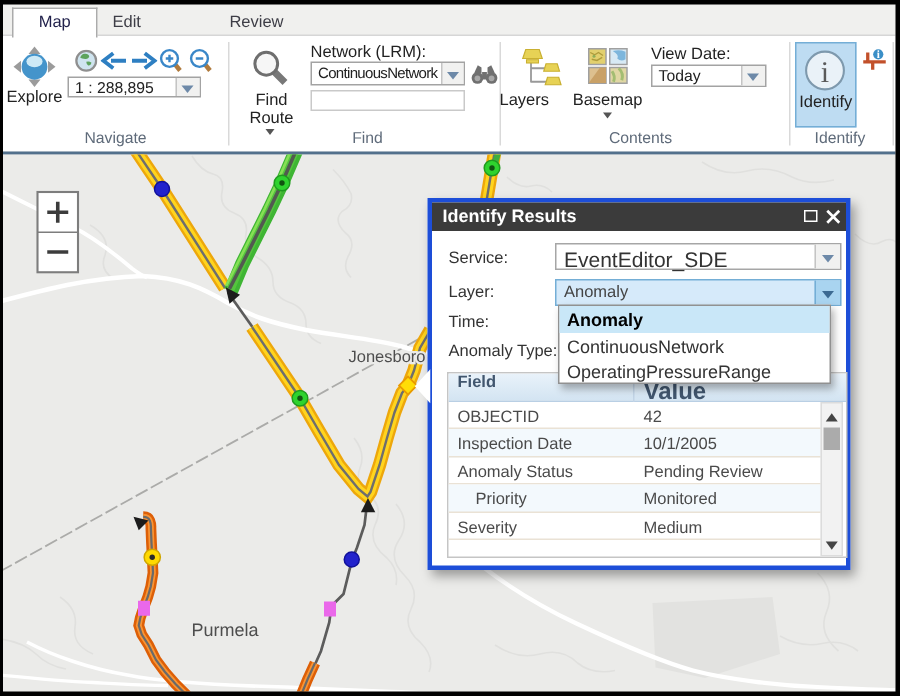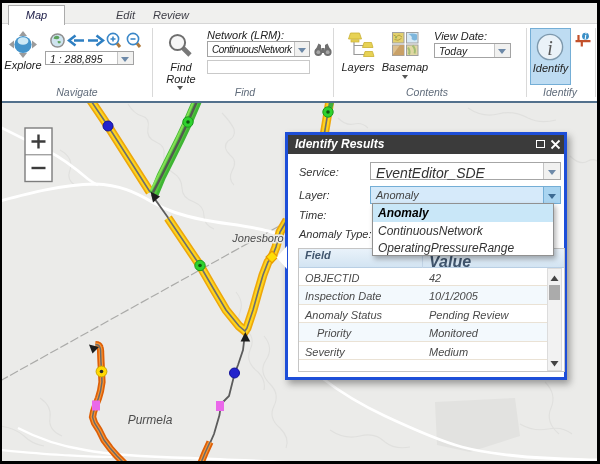--- a/index.html
+++ b/index.html
@@ -1,34 +1,34 @@
 <!DOCTYPE html>
 <html><head>
 <meta charset="utf-8">
 <style>
 * { margin:0; padding:0; box-sizing:border-box; }
 body { font-family:"Liberation Sans", sans-serif; }
-#page { position:relative; width:600px; height:464px; background:#ebebe9; overflow:hidden;font-style:italic; }
+#page { position:relative; width:600px; height:464px; background:#ebebe9; overflow:hidden; }
 .abs { position:absolute; }
 .lbl { position:absolute; font-size:11px; color:#222; white-space:nowrap; }
 .grplbl { position:absolute; font-size:10.5px; color:#5f6b7a; text-align:center; }
 .sep { position:absolute; width:1px; background:#d9d9d9; top:28px; height:69px; }
 .combo { position:absolute; background:#fff; border:1px solid #a3a3a3; font-size:11px; color:#222; }
 .combo .txt { position:absolute; left:4px; top:1px; }
 .combo .btn { position:absolute; right:0; top:0; bottom:0; background:#f1f1f0; border-left:1px solid #c4c4c4; }
 .dar { position:absolute; width:0; height:0; border-left:4px solid transparent; border-right:4px solid transparent; border-top:5px solid #6d89a8; }
 </style>
 </head>
 <body>
 <div id="page">
 
 <div class="abs" style="left:2px; top:2.5px; width:595px; height:21px; background:#f0f0ee; border-bottom:1px solid #d6d6d6;"></div>
 <div class="abs" style="left:8px; top:4.5px; width:57px; height:20px; background:#fff; border:1px solid #ababab; border-bottom:none; z-index:2;"></div>
 <div class="abs" style="left:8px; top:9px; width:57px; text-align:center; font-size:11px; color:#21214b; z-index:3;">Map</div>
-<div class="abs" style="left:75px; top:9px; width:60px; text-align:right; font-size:11px; color:#3d3d46;">Edit</div>
+<div class="abs" style="left:75px; top:9px; width:60px; text-align:left; font-size:11px; color:#3d3d46;">Edit</div>
 <div class="abs" style="left:141px; top:9px; width:60px; text-align:center; font-size:11px; color:#3d3d46;">Review</div>
 
 <div class="abs" style="left:2px; top:24px; width:595px; height:77px; background:#fff;"></div>
 <div class="abs" style="left:2px; top:101px; width:595px; height:2px; background:#52708c;"></div>
 <div class="sep" style="left:152px;"></div>
 <div class="sep" style="left:333px;"></div>
 <div class="sep" style="left:526px;"></div>
 <div class="sep" style="left:595px;"></div>
 
 <svg class="abs" style="left:6px; top:29px;" width="34" height="33" viewBox="0 0 34 33">
@@ -93,21 +93,21 @@
 </svg>
 <div class="grplbl" style="left:195px; top:86px; width:100px;">Find</div>
 
 <svg class="abs" style="left:345px; top:32px;" width="30" height="27" viewBox="0 0 30 27">
   <path d="M9,10 L9,23 M9,13.5 L20,13.5 M9,22.5 L21,22.5" stroke="#999" stroke-width="1.2" fill="none"></path>
   <polygon points="5.5,1 14.5,1 16.5,7 3.5,7" fill="#e7d255" stroke="#c9b032" stroke-width="0.8"></polygon>
   <rect x="6" y="7.8" width="8" height="2.2" fill="#e7d255" stroke="#c9b032" stroke-width="0.7"></rect>
   <polygon points="19,10.5 26.5,10.5 28,15.5 17.5,15.5" fill="#e7d255" stroke="#c9b032" stroke-width="0.8"></polygon>
   <polygon points="20,19.5 27.5,19.5 29,24.5 18.5,24.5" fill="#e7d255" stroke="#c9b032" stroke-width="0.8"></polygon>
 </svg>
-<div class="lbl" style="left:333px; top:61px; width:50px; text-align:center;">Layers</div>
+<div class="lbl" style="left:333px; top:61px; width:50px; text-align:left;">Layers</div>
 <svg class="abs" style="left:392px; top:32px;" width="27" height="25" viewBox="0 0 27 25">
   <rect x="0.5" y="0.5" width="11.5" height="10.5" fill="#e2d06e" stroke="#a0a0a0"></rect>
   <path d="M1.5,3 l3,1.5 l2.5,-1.5 l3,2 M2.5,7.5 l3.5,0.8 l3.5,-2" stroke="#af9c3c" stroke-width="0.9" fill="none"></path>
   <circle cx="4" cy="5.5" r="1" fill="#8fae57"></circle>
   <rect x="14.5" y="0.5" width="11.5" height="10.5" fill="#d7e9f4" stroke="#a0a0a0"></rect>
   <path d="M16.5,2 Q21,4.5 19.5,7 Q22,9.5 25,7.5 L25,2.5 Q21,0.8 16.5,2" fill="#7db6dc"></path>
   <rect x="0.5" y="13" width="11.5" height="10.5" fill="#ddc08f" stroke="#a0a0a0"></rect>
   <path d="M0.5,23.3 L8,13 L12,13 L12,23.3 Z" fill="#c9a167"></path>
   <rect x="14.5" y="13" width="11.5" height="10.5" fill="#e0d7a4" stroke="#a0a0a0"></rect>
   <path d="M16,15.5 q2.5,3.5 1,7 M20.5,13.5 q3.5,3.5 2,8" stroke="#a3bd72" stroke-width="2" fill="none"></path>

